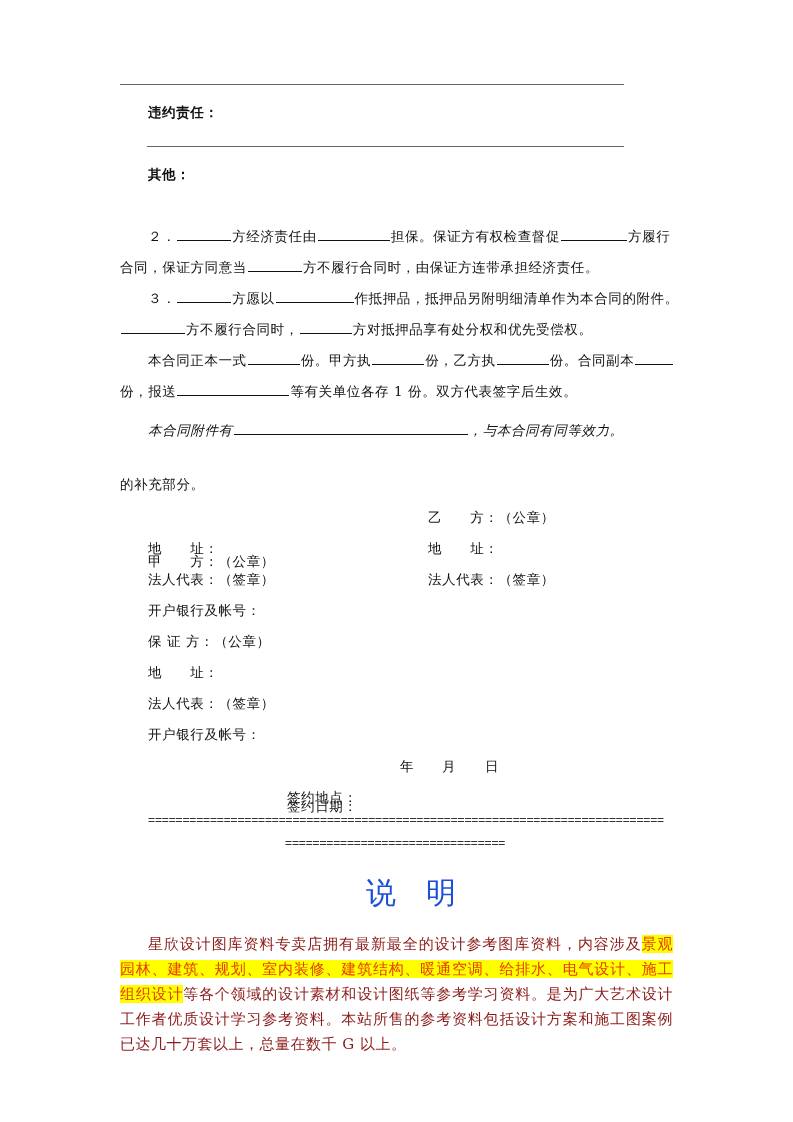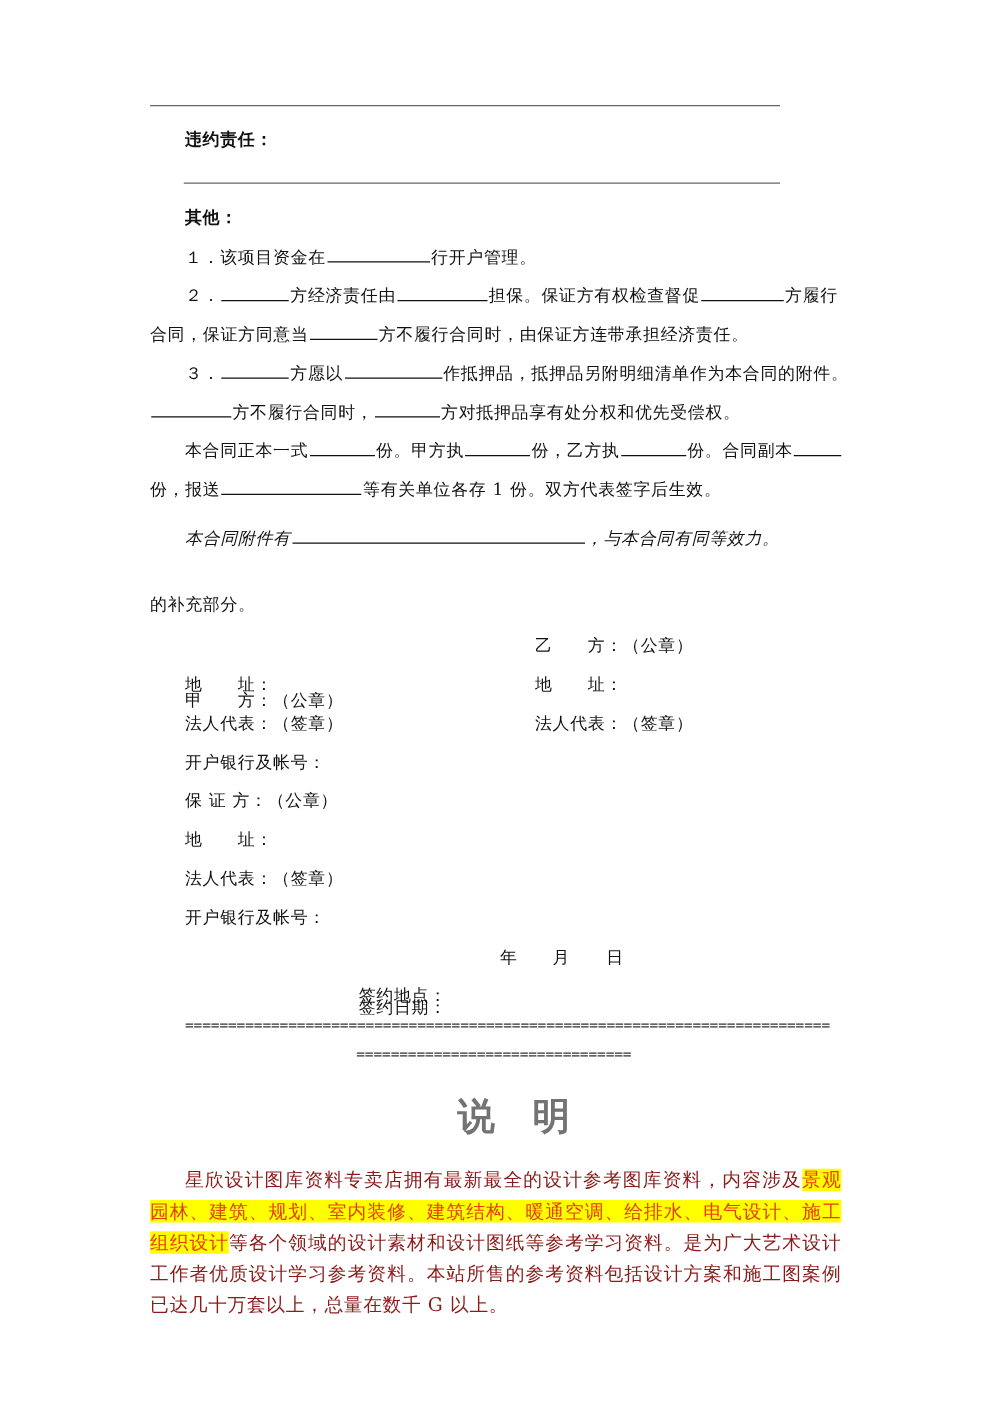--- a/index.html
+++ b/index.html
@@ -5,41 +5,38 @@
   html, body { margin: 0; padding: 0; background: #ffffff; }
   body { width: 793px; height: 1122px; position: relative; overflow: hidden;
          font-family: "DejaVu Serif", "Liberation Serif", serif; color: #111; }
   .page { position: absolute; left: 0; top: 0; width: 793px; height: 930px; }
   .abs { position: absolute; white-space: nowrap; }
   .rule { position: absolute; height: 0; border-top: 1.5px solid #666; }
   .t { font-size: 13.5px; line-height: 20px; letter-spacing: 0.6px; }
   .bold { font-weight: bold; }
   .blank { display: inline-block; border-bottom: 1px solid #111; height: 14px; vertical-align: baseline; margin: 0 1px; }
   .eq { font-family: "DejaVu Sans Mono", "Liberation Mono", monospace; font-size: 11.6px; letter-spacing: -0.1px; color: #333; line-height: 14px; }
-  .title { font-family: "DejaVu Sans", "Liberation Sans", sans-serif; font-weight: bold; font-size: 30px; color: #737373; letter-spacing: 30px; }
+  .title { font-family: "DejaVu Sans", "Liberation Sans", sans-serif; font-weight: normal; font-size: 30px; color: #1d4ed8; letter-spacing: 30px; }
   .note { color: #8b1a1a; font-size: 15px; line-height: 25px; letter-spacing: 0.5px; }
   .hl { background: #ffff00; color: #e63c00; }
   .note-block { position: absolute; left: 120px; top: 932px; width: 553px; white-space: normal; text-align: justify; text-indent: 28px; }
 </style>
 </head>
 <body>
 
 <div class="page">
 
   <div class="rule" style="left:120px; top:84px; width:504px;"></div>
 
   <div class="abs t bold" style="left:148px; top:102px;">违约责任：</div>
 
   <div class="rule" style="left:147px; top:146px; width:477px;"></div>
 
   <div class="abs t bold" style="left:148px; top:164px;">其他：</div>
 
-  <div class="abs t" style="left:148px; top:195px;">
-    <span>１．该项目资金在</span><span class="blank" style="width:82px;"></span><span>行开户管理。</span>
-  </div>
 
   <div class="abs t" style="left:148px; top:226px;">
     <span>２．</span><span class="blank" style="width:54px;"></span><span>方经济责任由</span><span class="blank" style="width:72px;"></span><span>担保。保证方有权检查督促</span><span class="blank" style="width:66px;"></span><span>方履行</span>
   </div>
   <div class="abs t" style="left:120px; top:257px;">
     <span>合同，保证方同意当</span><span class="blank" style="width:54px;"></span><span>方不履行合同时，由保证方连带承担经济责任。</span>
   </div>
 
   <div class="abs t" style="left:148px; top:288px;">
     <span>３．</span><span class="blank" style="width:54px;"></span><span>方愿以</span><span class="blank" style="width:78px;"></span><span>作抵押品，抵押品另附明细清单作为本合同的附件。</span>

